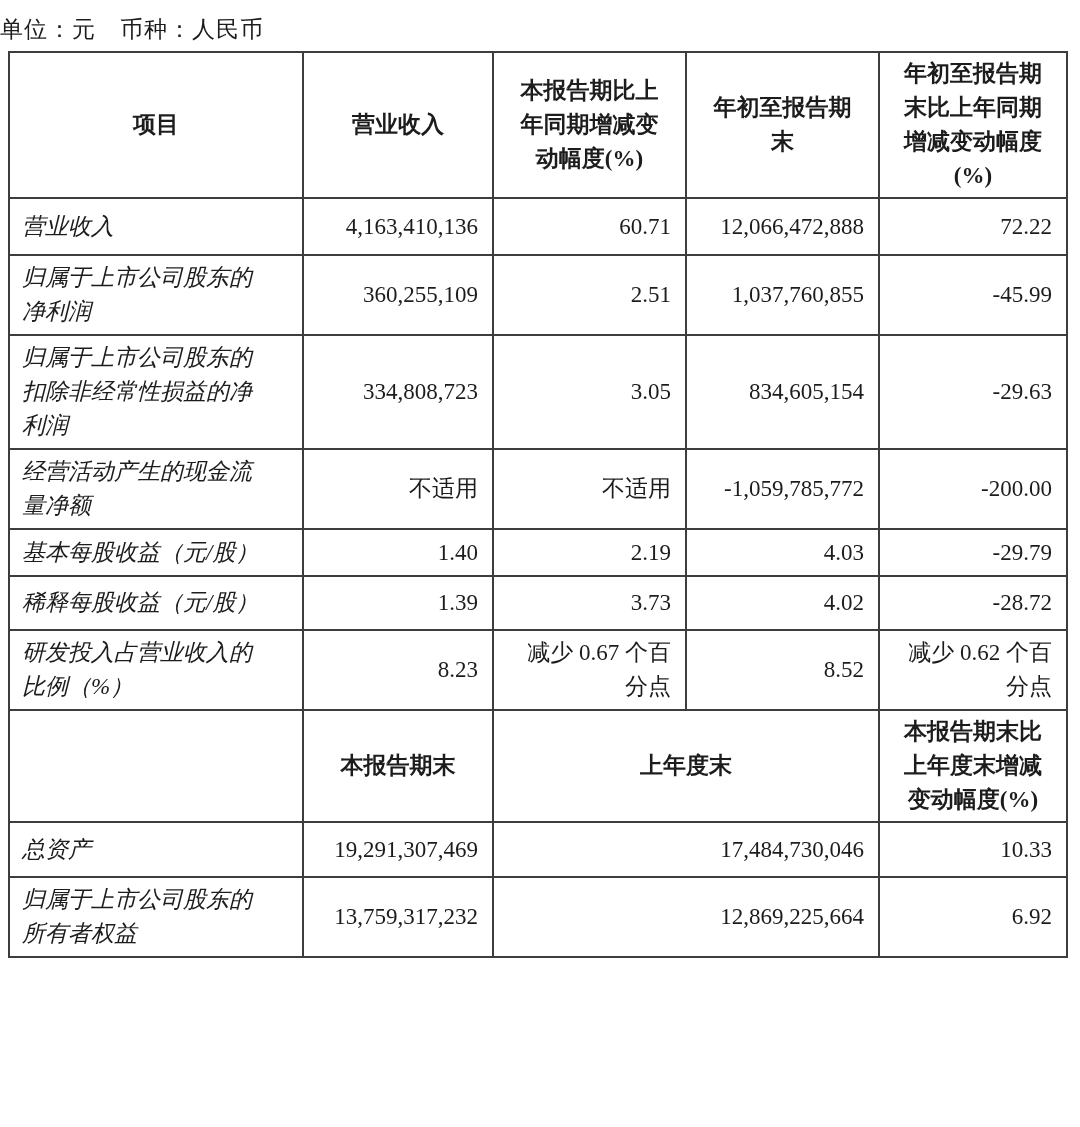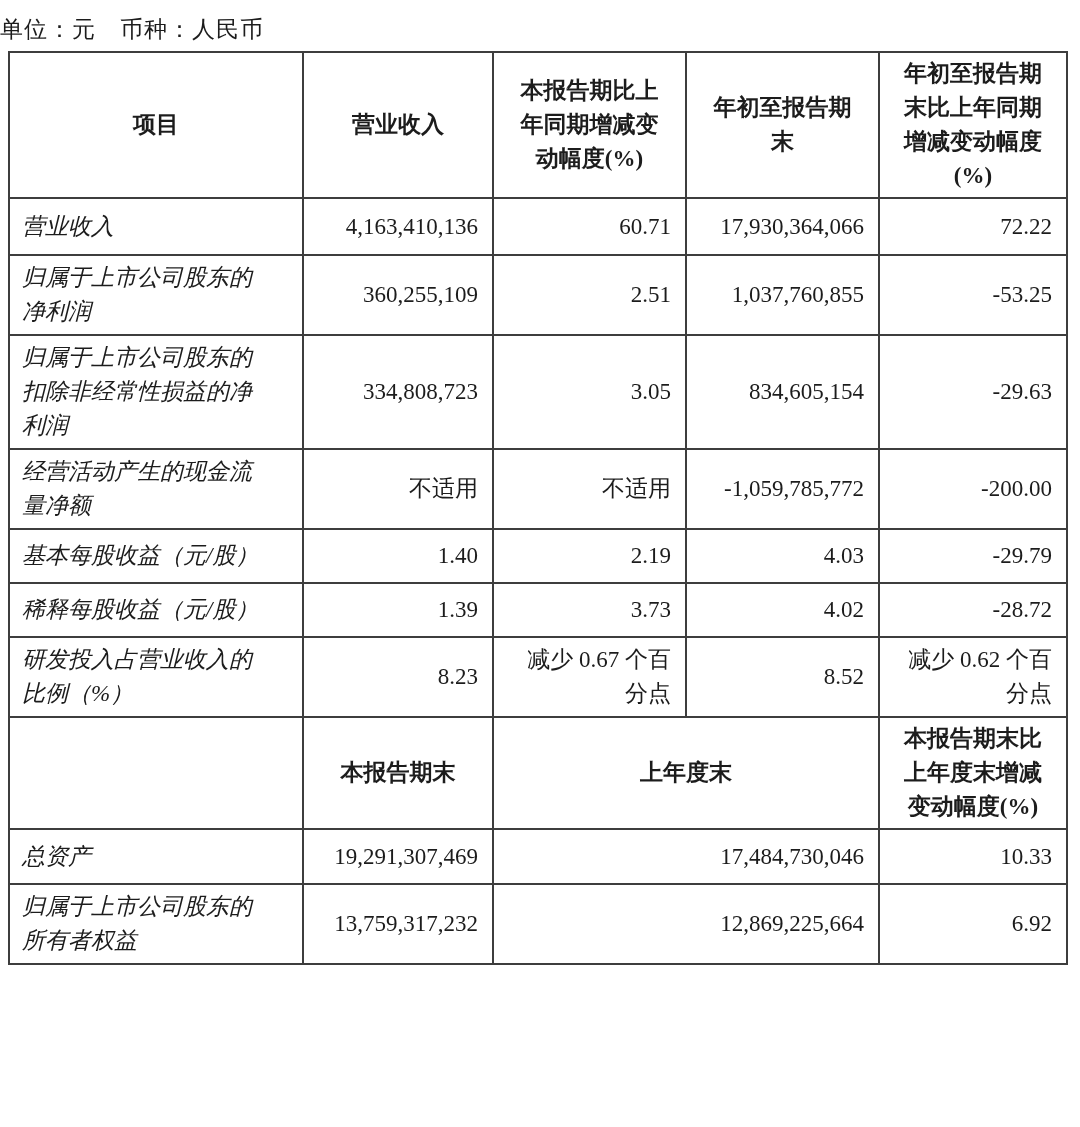--- a/index.html
+++ b/index.html
@@ -39,21 +39,21 @@
     padding:5px 6px 5px 12px;
     font-style:italic;
   }
   td.c-num{
     text-align:right;
     padding:5px 14px 5px 19px;
   }
   
   tr.h1{height:144px;}
   tr.r1{height:57px;}  tr.r2{height:58px;}  tr.r3{height:73px;}
-  tr.r4{height:105px;} tr.r5{height:77px;margin-top:20px;}  tr.r6{height:54px;}
+  tr.r4{height:105px;} tr.r5{height:77px;margin-top:20px;}  tr.r6{height:47px;}
   tr.r7{height:54px;}  tr.r8{height:76px;}  tr.r9{height:49px;}
   tr.r10{height:80px;margin-left:48px;} tr.h2{height:112px;}
   tr.r11{height:55px;} tr.r12{height:78px;}
 </style>
 </head>
 <body>
 
 <div class="unit-line">单位：元　币种：人民币</div>
 
 <table class="fin">
@@ -77,32 +77,32 @@
     <th class="hcell">年初至报告期
 末比上年同期
 增减变动幅度
 (%)</th>
   </tr>
 
   <tr class="r1">
     <td class="c-item">营业收入</td>
     <td class="c-num">4,163,410,136</td>
     <td class="c-num">60.71</td>
-    <td class="c-num">17,930,364,066</td>
+    <td class="c-num">12,066,472,888</td>
     <td class="c-num">72.22</td>
   </tr>
 
 
   <tr class="r3">
     <td class="c-item">归属于上市公司股东的
 净利润</td>
     <td class="c-num">360,255,109</td>
     <td class="c-num">2.51</td>
     <td class="c-num">1,037,760,855</td>
-    <td class="c-num">-53.25</td>
+    <td class="c-num">-45.99</td>
   </tr>
 
   <tr class="r4">
     <td class="c-item">归属于上市公司股东的
 扣除非经常性损益的净
 利润</td>
     <td class="c-num">334,808,723</td>
     <td class="c-num">3.05</td>
     <td class="c-num">834,605,154</td>
     <td class="c-num">-29.63</td>

